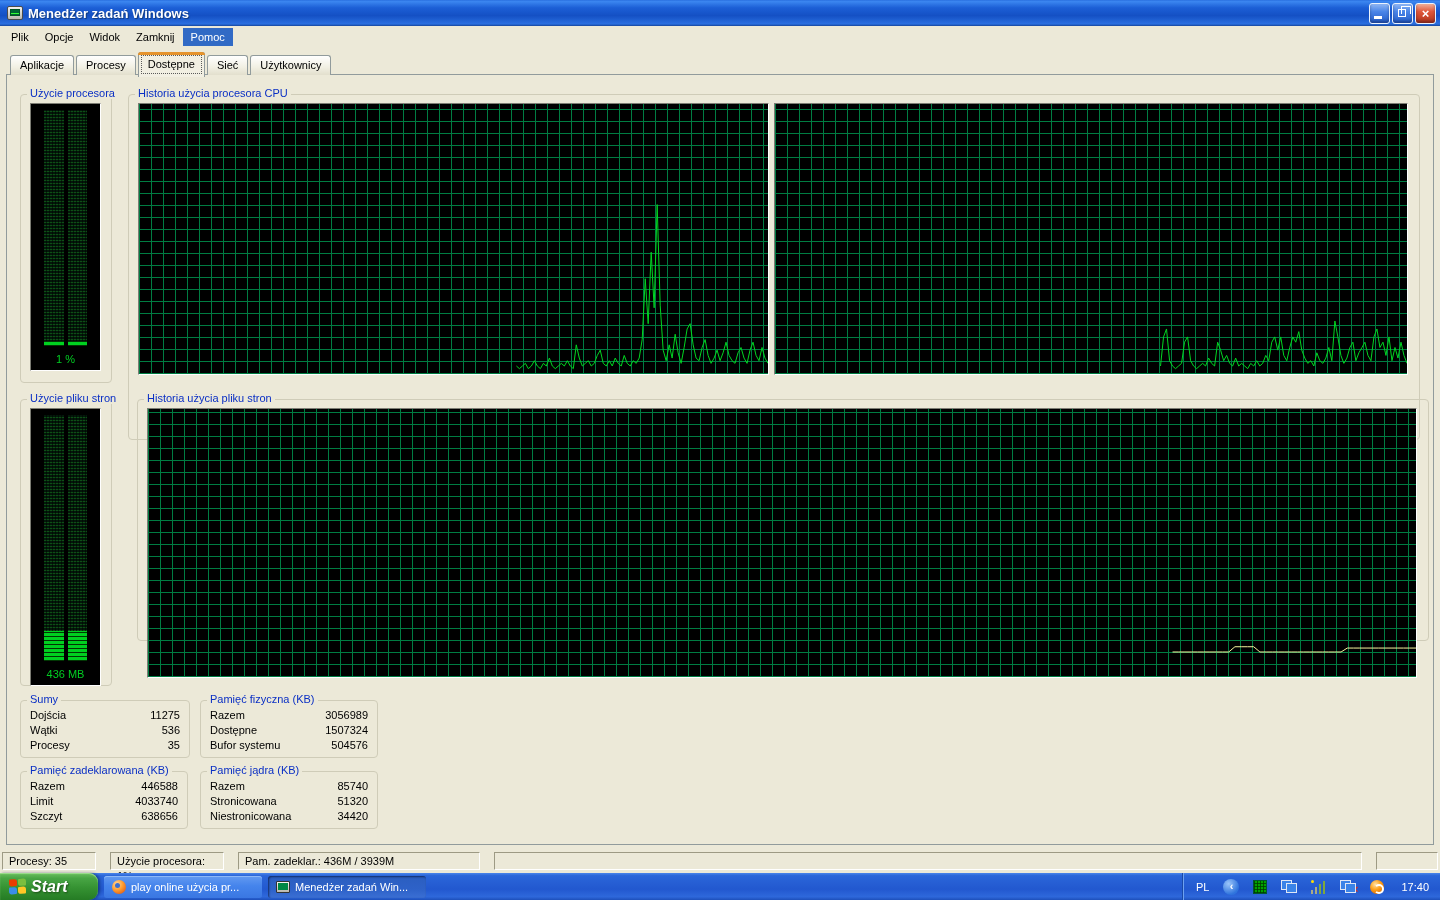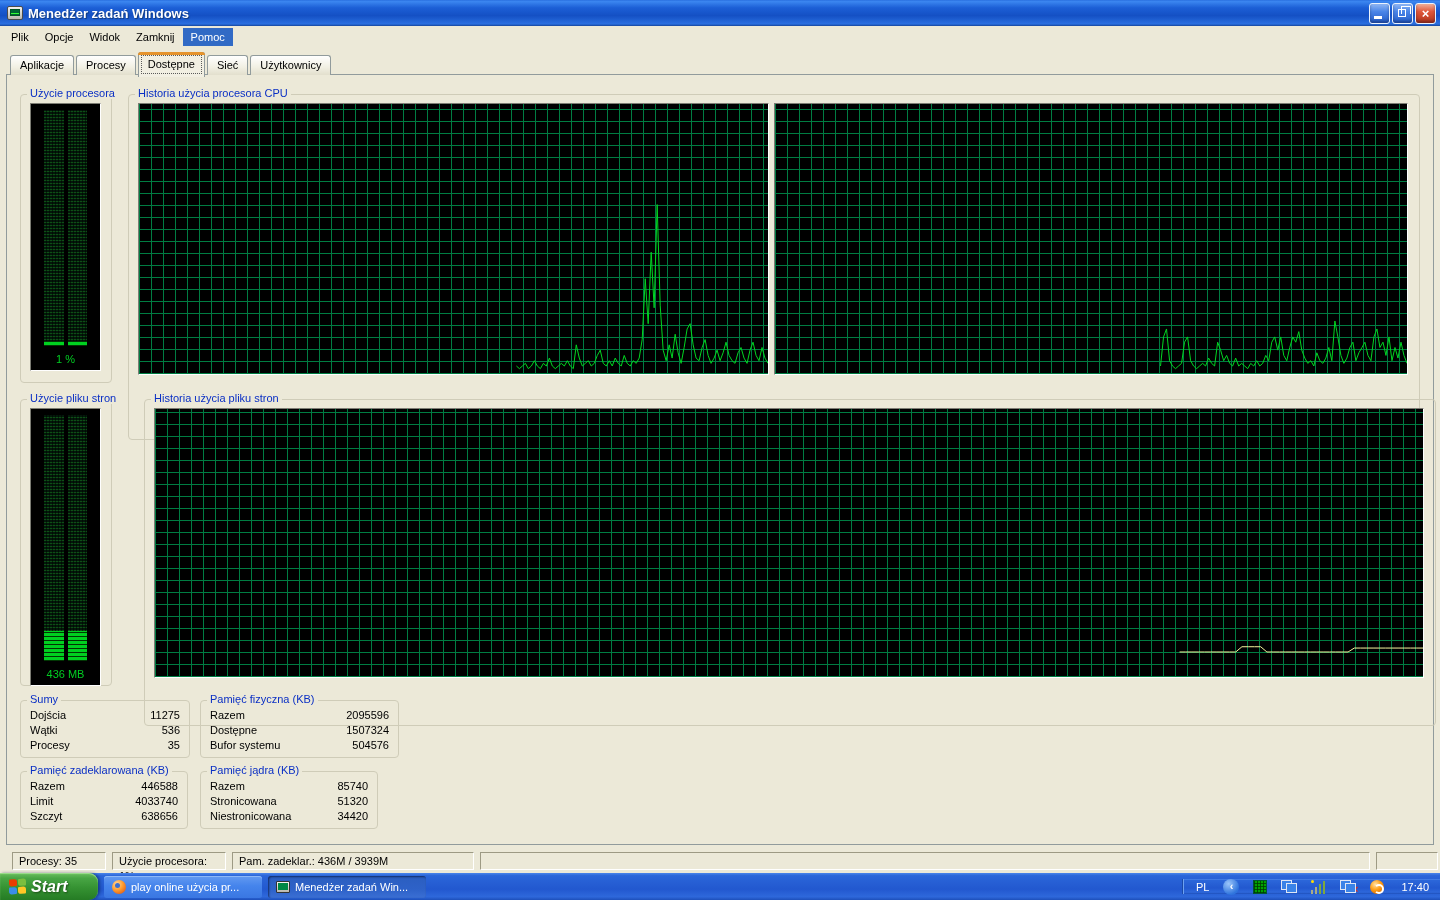--- a/index.html
+++ b/index.html
@@ -67,21 +67,21 @@
   .led-lit { position:absolute; left:0; bottom:0; width:100%;
     background:repeating-linear-gradient(0deg,#013603 0 1px,#00d020 1px 4px); }
   .gauge-value { position:absolute; left:0; right:0; bottom:5px; text-align:center; color:#00cf22; }
 
   
   .stat-rows { position:absolute; left:9px; right:9px; top:7px; }
   .stat-row { display:flex; justify-content:space-between; height:15px; line-height:15px; color:#000; }
 
   
   .statusbar { position:absolute; left:0; right:0; bottom:0; height:23px; background:#ECE9D8;
-    display:flex; gap:6px; padding:2px 2px 3px 12px; }
+    display:flex; gap:14px; padding:2px 2px 3px 2px; }
   .status-panel { border:1px solid; border-color:#9d9a84 #fff #fff #9d9a84; padding:1px 6px; line-height:15px; color:#000; }
 
   
   .taskbar { position:absolute; left:0; bottom:0; width:1440px; height:27px;
     background:linear-gradient(180deg,#4b86ea 0%,#2b66d9 10%,#2258cf 60%,#2e68db 88%,#1d4fba 100%);
     display:flex; align-items:center; }
   .startbtn { height:27px; width:98px; border-radius:0 9px 9px 0;
     background:linear-gradient(180deg,#6bbf5e 0%,#48a544 20%,#359232 55%,#257b24 100%);
     box-shadow:inset 0 1px 1px #9fdf8f, 2px 0 3px rgba(0,20,60,.45);
     display:flex; align-items:center; gap:5px; padding-left:9px; }
@@ -99,21 +99,21 @@
     box-shadow:inset 1px 1px 2px rgba(0,10,40,.6); }
   .taskbtn .lbl { overflow:hidden; text-overflow:ellipsis; }
   .ff-icon { width:14px; height:14px; border-radius:50%; flex:none;
     background:radial-gradient(circle at 35% 30%,#ffd9a0 0%,#ff9c2e 45%,#e2641b 80%); position:relative; }
   .ff-icon::after { content:""; position:absolute; left:3px; top:3px; width:5px; height:5px; border-radius:50%;
     background:#3b6fd0; }
   .tm-icon { width:14px; height:12px; flex:none; background:linear-gradient(#f4f3ee,#b9b7ae);
     border:1px solid #333; border-radius:1px; position:relative; }
   .tm-icon::before { content:""; position:absolute; inset:1px 1px 2px 1px; background:#084; }
 
-  .tray { margin-left:auto; height:15px; display:flex; align-items:center; gap:14px; padding:0 11px 0 12px;
+  .tray { margin-left:auto; height:27px; display:flex; align-items:center; gap:14px; padding:0 11px 0 12px;
     background:linear-gradient(180deg,#4b86ea 0%,#2b66d9 10%,#2258cf 60%,#2e68db 88%,#1d4fba 100%);
     border-left:1px solid #6ea2f0; box-shadow:-1px 0 0 #1a49a8; }
   .tray-lang { color:#fff; }
   .tray-chevron { width:16px; height:16px; border-radius:50%; background:radial-gradient(circle at 35% 30%,#9cc6fa,#2f74dd 70%);
     color:#fff; font-weight:bold; font-size:11px; line-height:15px; text-align:center; }
   .tray-cpu { width:14px; height:14px; border:1px solid #053; background-color:#00a300;
     background-image:repeating-linear-gradient(0deg,rgba(0,60,0,.8) 0 1px,transparent 1px 3px),
       repeating-linear-gradient(90deg,rgba(0,60,0,.8) 0 1px,transparent 1px 3px); }
   .tray-net { width:16px; height:13px; position:relative; }
   .tray-net::before, .tray-net::after { content:""; position:absolute; width:9px; height:8px;
@@ -207,21 +207,21 @@
             <div class="led-lit" style="height: 12%;"></div>
           </div>
         <div class="led-col">
             <div class="led-lit" style="height: 12%;"></div>
           </div>
       </div>
       <div class="gauge-value">436 MB</div>
     </div>
   </div>
 
-  <div class="groupbox" style="left:144px;top:399px;width:1292px;height:327px;">
+  <div class="groupbox" style="left:137px;top:399px;width:1292px;height:242px;">
     <span class="gb-label">Historia użycia pliku stron</span>
     <div class="blackpanel graph" style="left:9px;top:8px;width:1270px;height:270px;">
       <svg viewBox="0 0 1000 100" preserveAspectRatio="none">
           <polyline points="808.0,90.67 812.9,90.67 817.8,90.67 822.8,90.67 827.7,90.67 832.6,90.67 837.5,90.67 842.5,90.67 847.4,90.67 852.3,90.67 857.2,88.71 862.2,88.71 867.1,88.71 872.0,88.71 876.9,90.67 881.8,90.67 886.8,90.67 891.7,90.67 896.6,90.67 901.5,90.67 906.5,90.67 911.4,90.67 916.3,90.67 921.2,90.67 926.2,90.67 931.1,90.67 936.0,90.67 940.9,90.67 945.8,89.20 950.8,89.20 955.7,89.20 960.6,89.20 965.5,89.20 970.5,89.20 975.4,89.20 980.3,89.20 985.2,89.20 990.2,89.20 995.1,89.20 1000.0,89.20" fill="none" stroke="#f7f7a0" stroke-width="1" vector-effect="non-scaling-stroke"></polyline>
         </svg>
     </div>
   </div>
 
   <div class="groupbox" style="left:20px;top:700px;width:170px;height:58px;">
     <span class="gb-label">Sumy</span>
@@ -234,26 +234,26 @@
           <span>Wątki</span>
           <span>536</span>
         </div>
       <div class="stat-row">
           <span>Procesy</span>
           <span>35</span>
         </div>
     </div>
   </div>
 
-  <div class="groupbox" style="left:200px;top:700px;width:199px;height:58px;">
+  <div class="groupbox" style="left:200px;top:700px;width:178px;height:58px;">
     <span class="gb-label">Pamięć fizyczna (KB)</span>
     <div class="stat-rows">
       <div class="stat-row">
           <span>Razem</span>
-          <span>2095596</span>
+          <span>3056989</span>
         </div>
       <div class="stat-row">
           <span>Dostępne</span>
           <span>1507324</span>
         </div>
       <div class="stat-row">
           <span>Bufor systemu</span>
           <span>504576</span>
         </div>
     </div>

